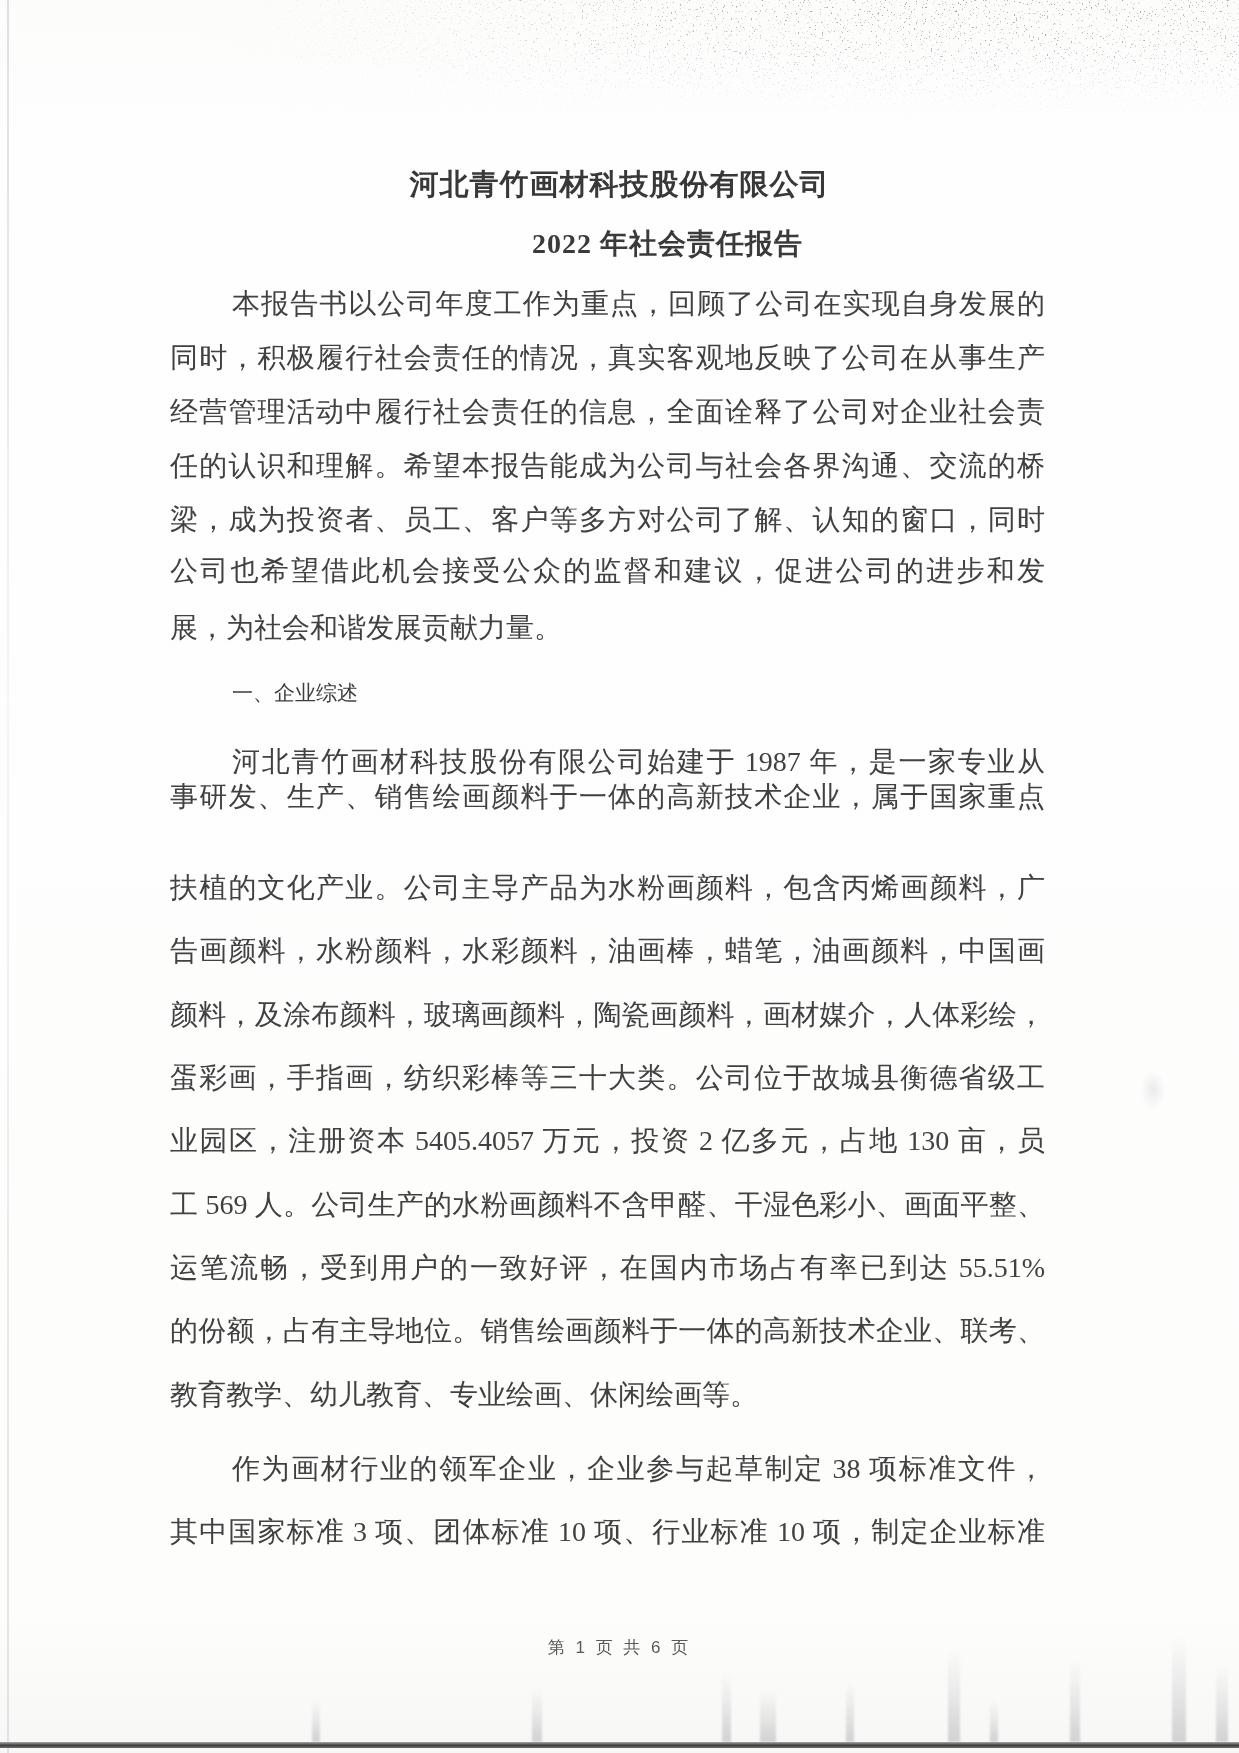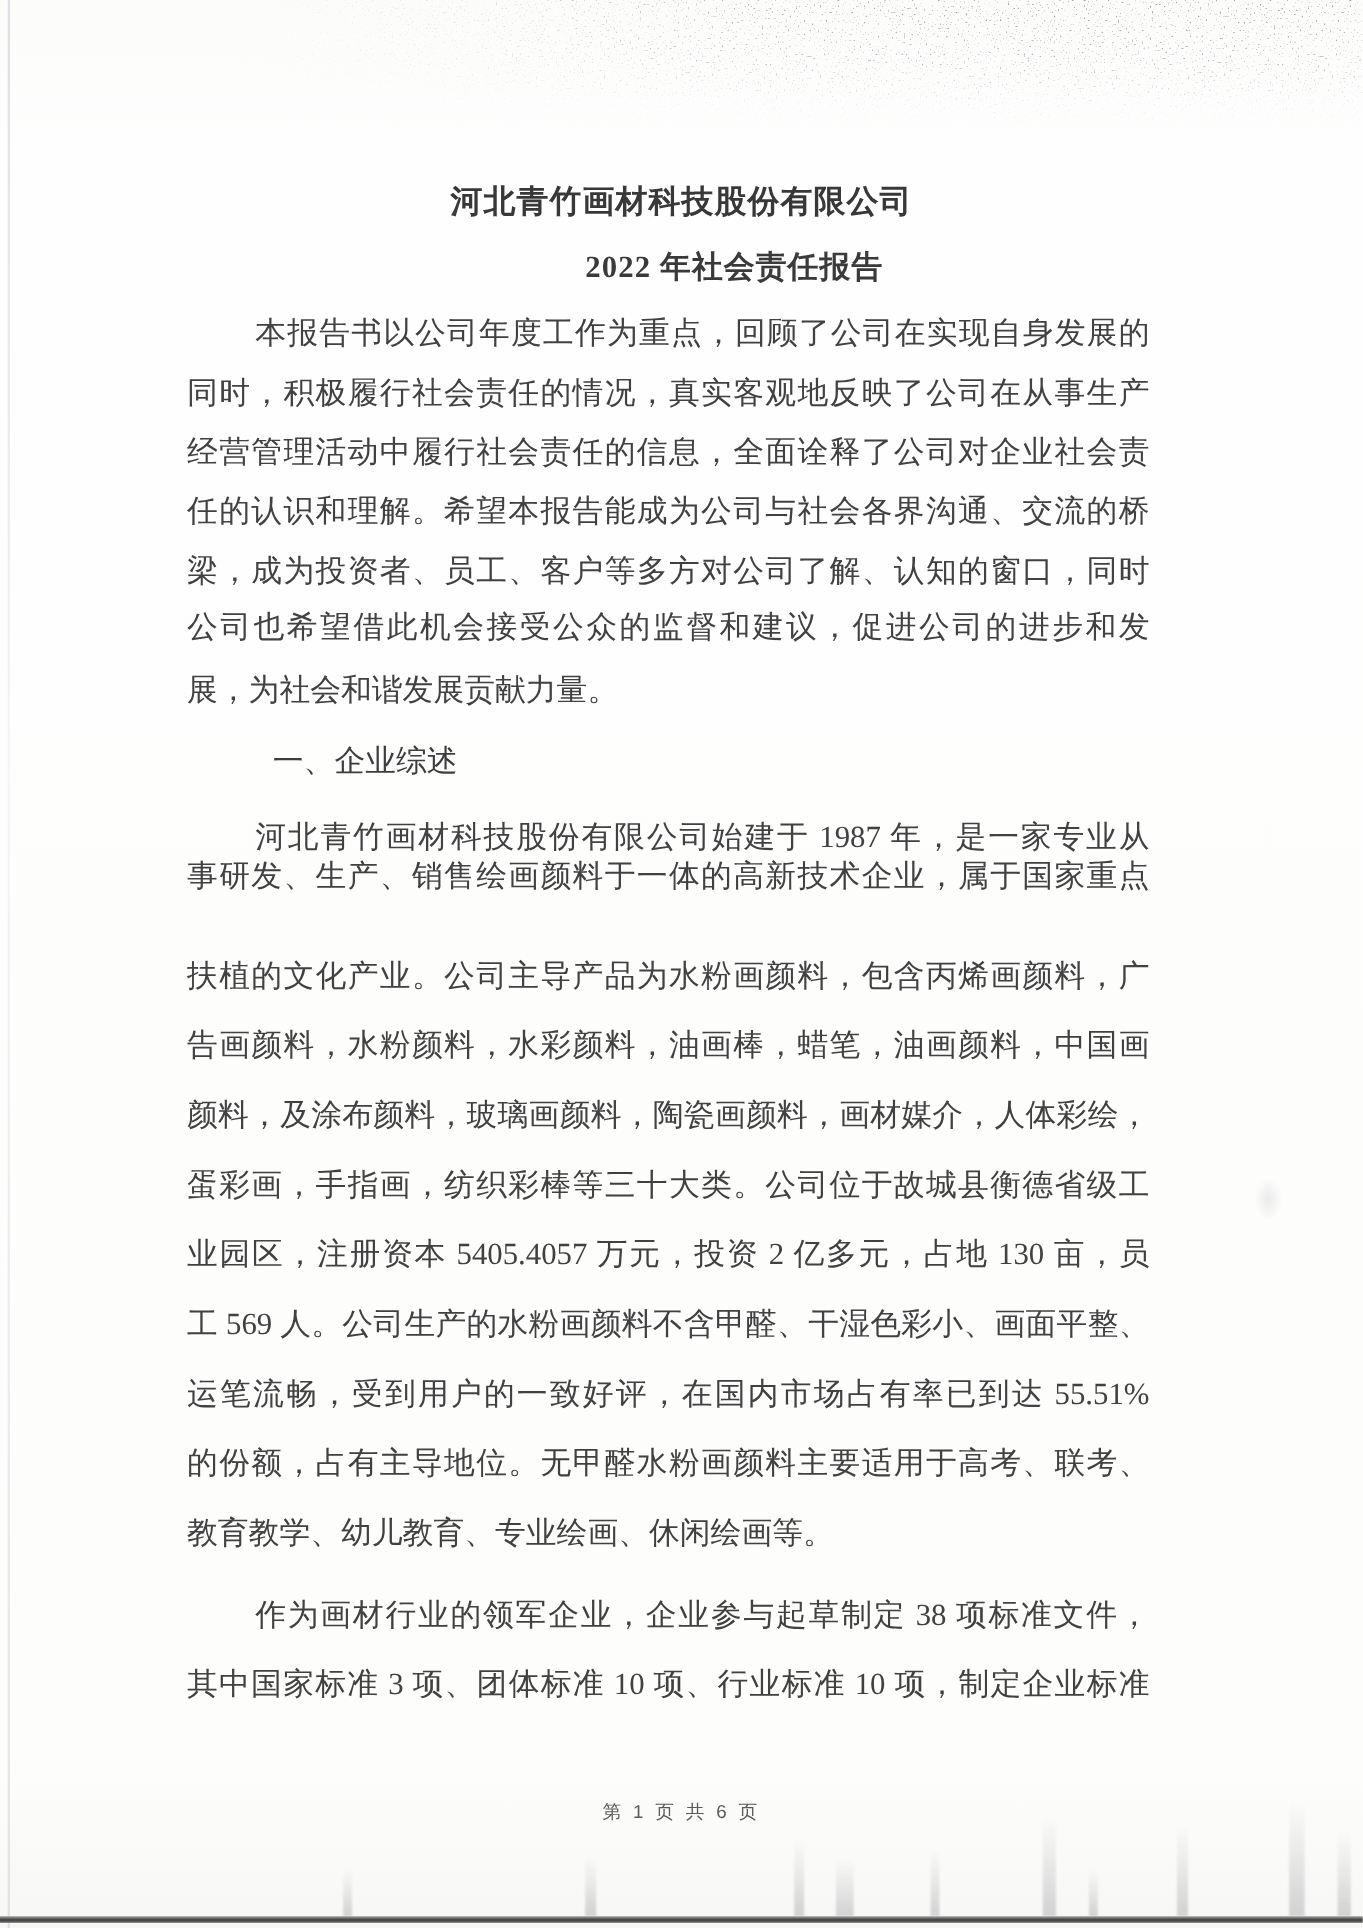--- a/index.html
+++ b/index.html
@@ -24,22 +24,22 @@
   .line {
     position:absolute; left:170px; width:875px;
     font-size:28px; line-height:34px; height:36px;
     color:#414141;
     text-align:justify; text-align-last:justify; text-justify:inter-character;
     white-space:normal; box-sizing:border-box;
   }
   .line.indent { padding-left:62px; }
   .line.end { text-align-last:left; }
   .heading {
-    position:absolute; left:248px; top:676px;
-    font-size:28px; line-height:34px; color:#3d3d3d;
+    position:absolute; left:232px; top:676px;
+    font-size:21px; line-height:34px; color:#3d3d3d;
   }
   .footer {
     position:absolute; top:1636px; left:0; width:100%;
     text-align:center; font-size:17px; color:#5a5a5a; letter-spacing:3px;
     font-family:"Liberation Sans","DejaVu Sans",sans-serif;
   }
   
   .noise-top {
     position:absolute; top:0; left:0; width:1239px; height:118px;
     -webkit-mask-image:linear-gradient(to bottom, rgba(0,0,0,.95) 0%, rgba(0,0,0,.75) 45%, rgba(0,0,0,.25) 75%, transparent 100%);
@@ -101,21 +101,21 @@
 
   <div class="line indent" style="top:745px">河北青竹画材科技股份有限公司始建于 1987 年，是一家专业从</div>
   <div class="line" style="top:780px">事研发、生产、销售绘画颜料于一体的高新技术企业，属于国家重点</div>
   <div class="line" style="top:871px">扶植的文化产业。公司主导产品为水粉画颜料，包含丙烯画颜料，广</div>
   <div class="line" style="top:934px">告画颜料，水粉颜料，水彩颜料，油画棒，蜡笔，油画颜料，中国画</div>
   <div class="line" style="top:998px">颜料，及涂布颜料，玻璃画颜料，陶瓷画颜料，画材媒介，人体彩绘，</div>
   <div class="line" style="top:1061px">蛋彩画，手指画，纺织彩棒等三十大类。公司位于故城县衡德省级工</div>
   <div class="line" style="top:1124px">业园区，注册资本 5405.4057 万元，投资 2 亿多元，占地 130 亩，员</div>
   <div class="line" style="top:1188px">工 569 人。公司生产的水粉画颜料不含甲醛、干湿色彩小、画面平整、</div>
   <div class="line" style="top:1251px">运笔流畅，受到用户的一致好评，在国内市场占有率已到达 55.51%</div>
-  <div class="line" style="top:1314px">的份额，占有主导地位。无甲醛水粉画颜料主要适用于高考、联考、</div>
+  <div class="line" style="top:1314px">的份额，占有主导地位。销售绘画颜料于一体的高新技术企业、联考、</div>
   <div class="line end" style="top:1378px">教育教学、幼儿教育、专业绘画、休闲绘画等。</div>
 
   <div class="line indent" style="top:1452px">作为画材行业的领军企业，企业参与起草制定 38 项标准文件，</div>
   <div class="line" style="top:1515px">其中国家标准 3 项、团体标准 10 项、行业标准 10 项，制定企业标准</div>
 
   <div class="footer">第 1 页 共 6 页</div>
 
   <div class="streak" style="left:312px; top:1700px; width:8px;  height:42px;"></div>
   <div class="streak" style="left:532px; top:1688px; width:10px; height:54px;"></div>
   <div class="streak" style="left:722px; top:1672px; width:9px;  height:70px;"></div>

